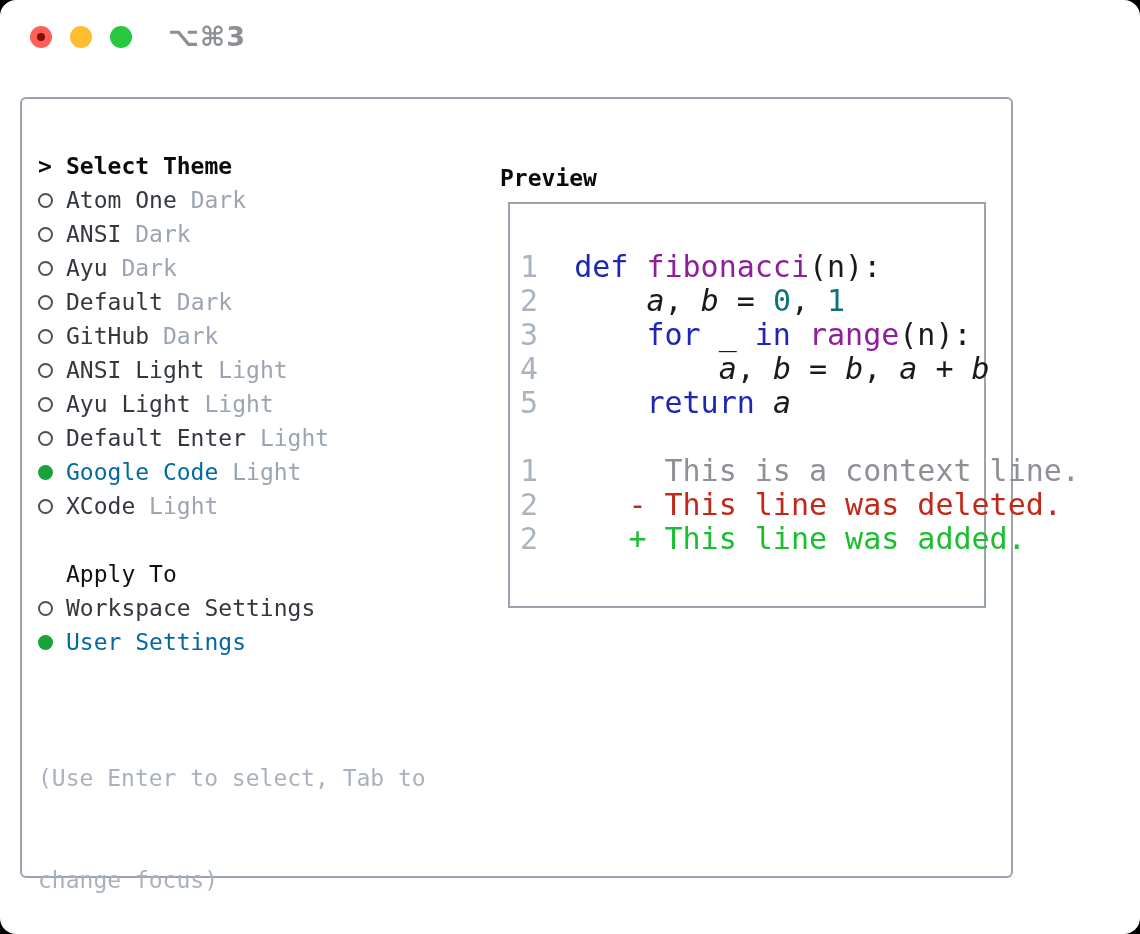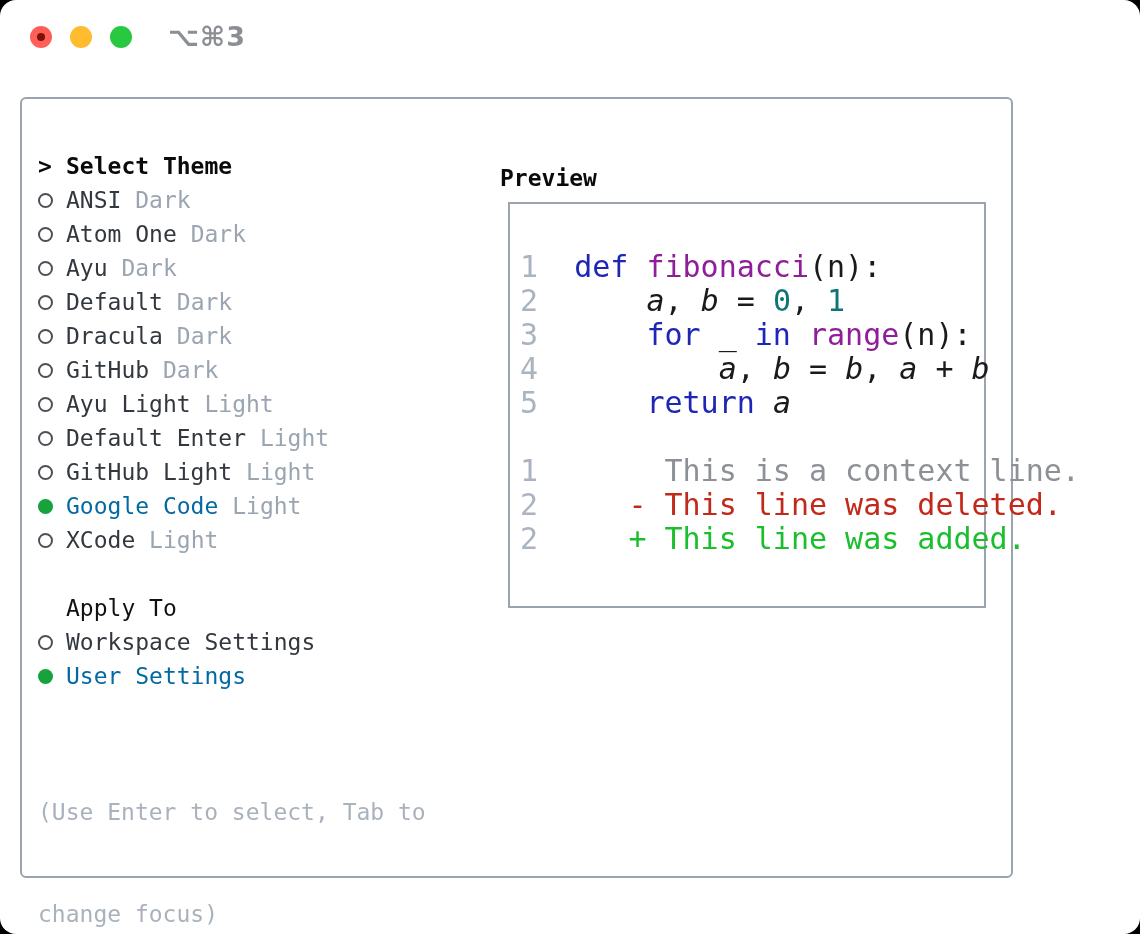--- a/index.html
+++ b/index.html
@@ -79,29 +79,28 @@
 
   <div class="panel">
 
     <div class="left-col">
       <div class="row">
         <span class="marker prefix">&gt;</span>
         <span class="heading-text">Select Theme</span>
       </div>
 
       <div id="theme-list">
+          <div class="row"><span class="marker"><span class="circle"></span></span><span><span class="item-name">Atom One</span> <span class="variant">Dark</span></span></div>
           <div class="row"><span class="marker"><span class="circle"></span></span><span><span class="item-name">ANSI</span> <span class="variant">Dark</span></span></div>
-          <div class="row"><span class="marker"><span class="circle"></span></span><span><span class="item-name">Atom One</span> <span class="variant">Dark</span></span></div>
           <div class="row"><span class="marker"><span class="circle"></span></span><span><span class="item-name">Ayu</span> <span class="variant">Dark</span></span></div>
           <div class="row"><span class="marker"><span class="circle"></span></span><span><span class="item-name">Default</span> <span class="variant">Dark</span></span></div>
-          <div class="row"><span class="marker"><span class="circle"></span></span><span><span class="item-name">Dracula</span> <span class="variant">Dark</span></span></div>
           <div class="row"><span class="marker"><span class="circle"></span></span><span><span class="item-name">GitHub</span> <span class="variant">Dark</span></span></div>
+          <div class="row"><span class="marker"><span class="circle"></span></span><span><span class="item-name">ANSI Light</span> <span class="variant">Light</span></span></div>
           <div class="row"><span class="marker"><span class="circle"></span></span><span><span class="item-name">Ayu Light</span> <span class="variant">Light</span></span></div>
           <div class="row"><span class="marker"><span class="circle"></span></span><span><span class="item-name">Default Enter</span> <span class="variant">Light</span></span></div>
-          <div class="row"><span class="marker"><span class="circle"></span></span><span><span class="item-name">GitHub Light</span> <span class="variant">Light</span></span></div>
           <div class="row"><span class="marker"><span class="circle filled"></span></span><span><span class="item-name sel">Google Code</span> <span class="variant">Light</span></span></div>
           <div class="row"><span class="marker"><span class="circle"></span></span><span><span class="item-name">XCode</span> <span class="variant">Light</span></span></div>
         </div>
 
       <div class="spacer"></div>
 
       <div class="row">
         <span class="marker"></span>
         <span class="subheading-text">Apply To</span>
       </div>

